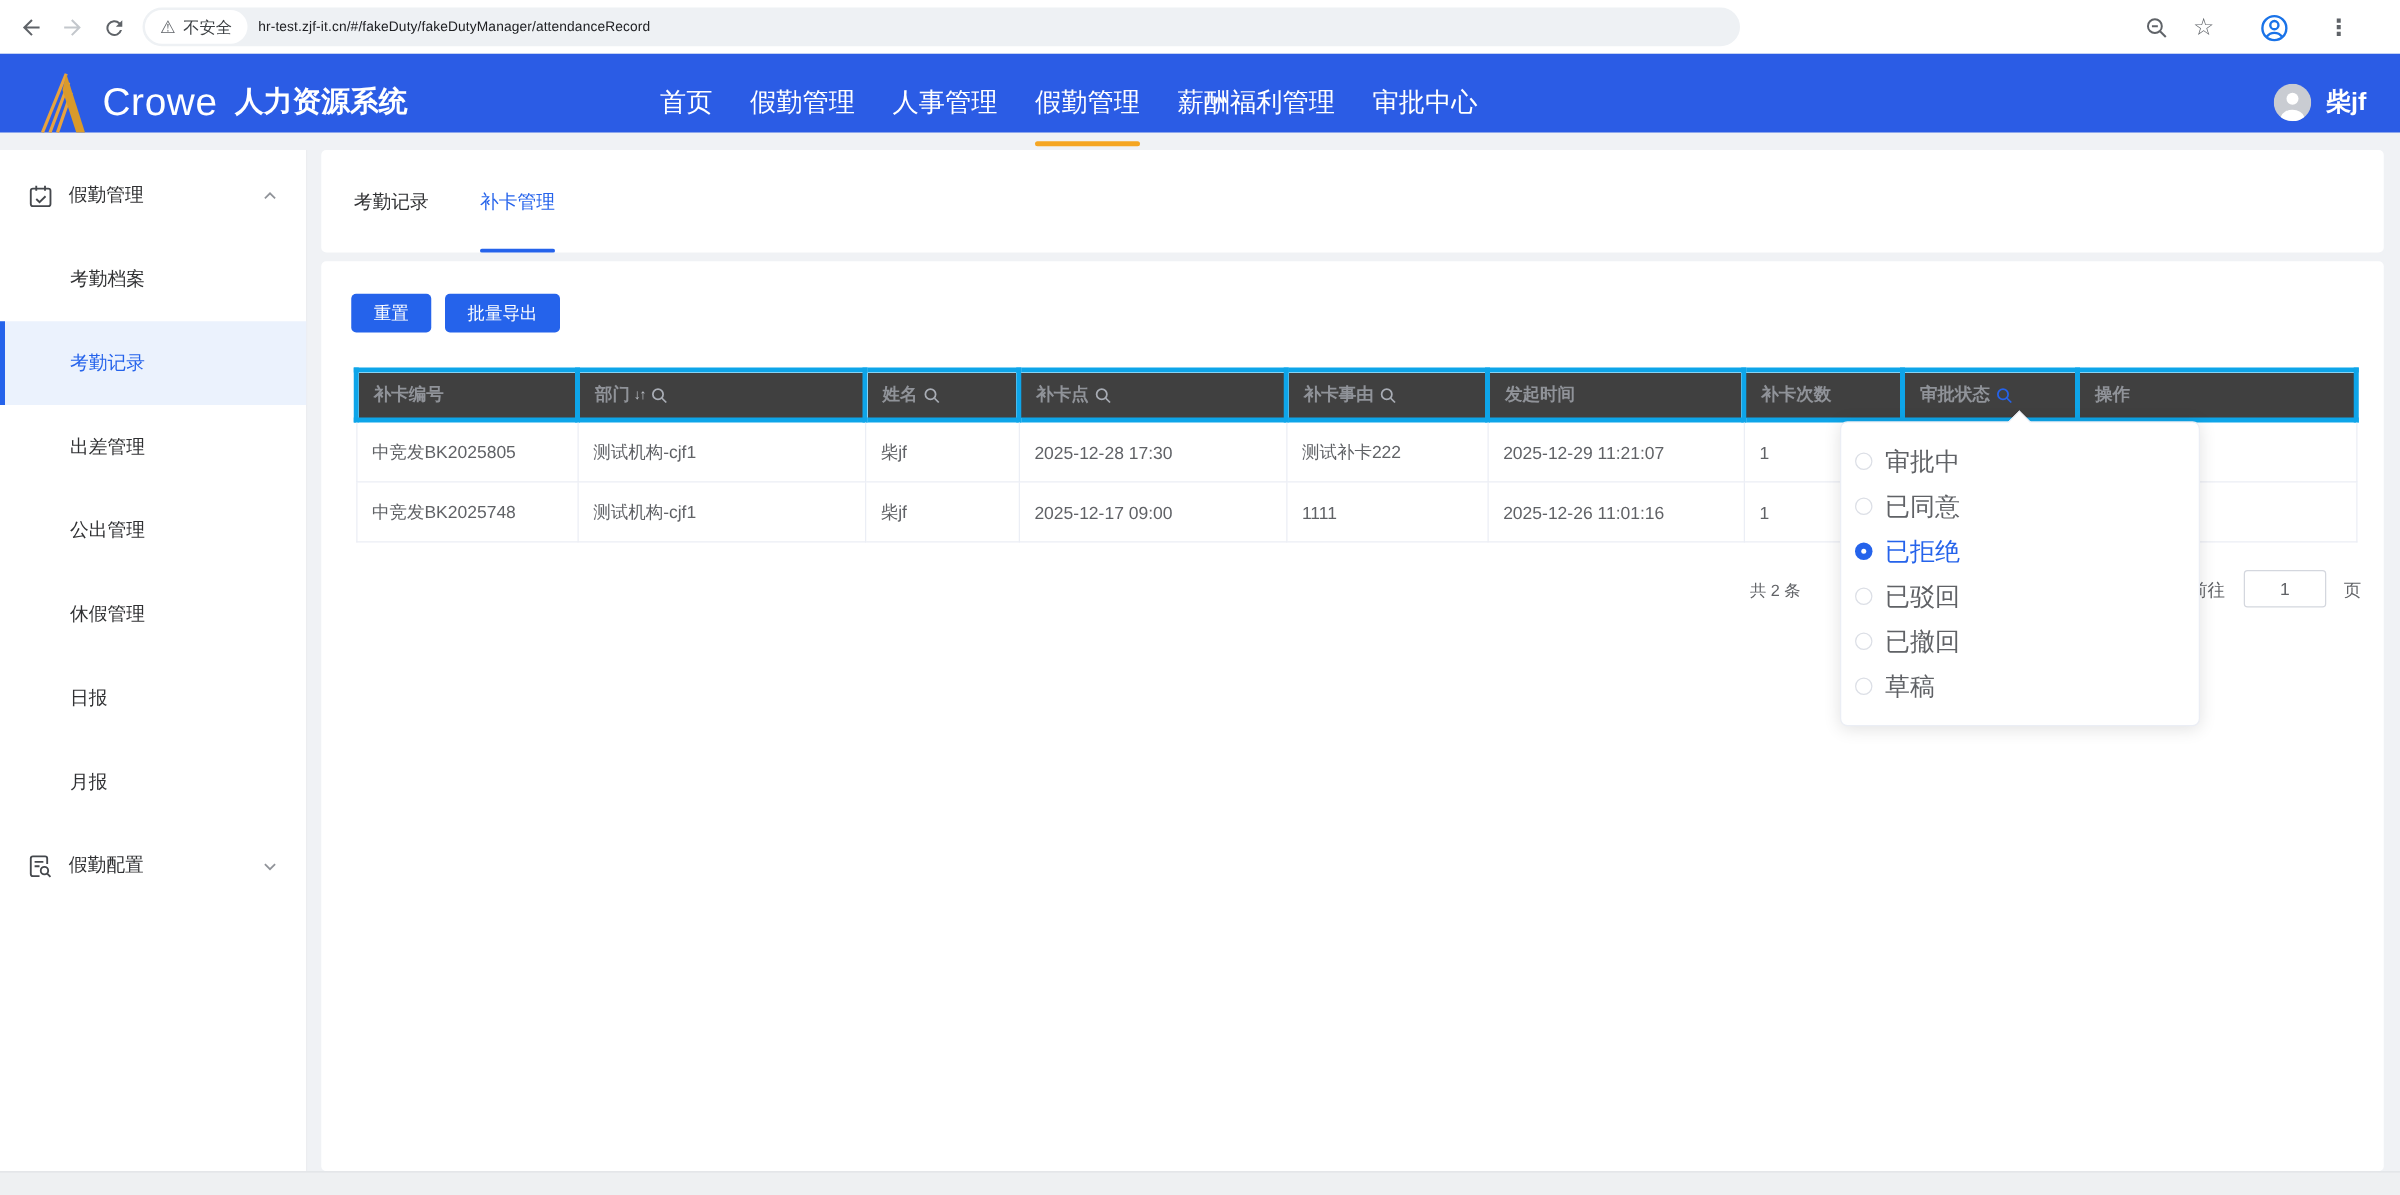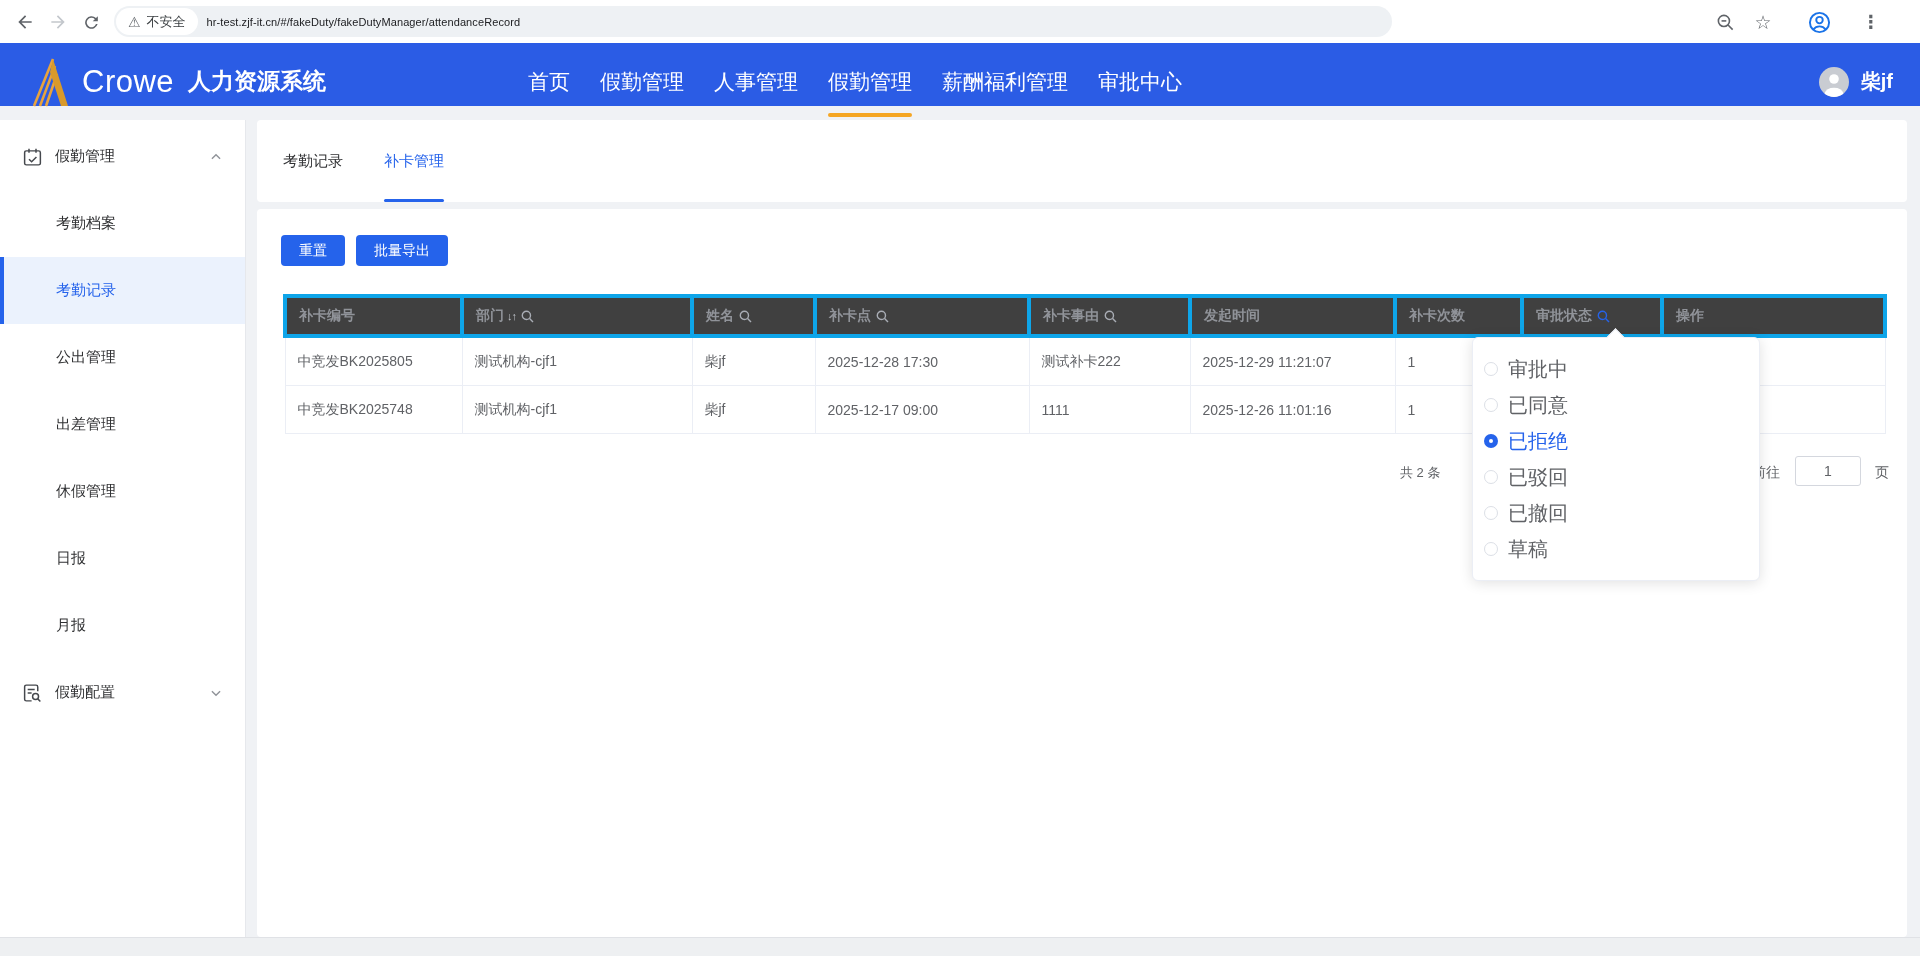--- a/index.html
+++ b/index.html
@@ -185,22 +185,22 @@
         </span>
         <span class="side-group-label">假勤管理</span>
         <span class="side-chevron" style="display: inline-flex;">
           <svg width="14" height="14" viewBox="0 0 24 24" fill="none" stroke="#909399" stroke-width="2.4">
             <path d="M5 15l7-7 7 7"></path>
           </svg>
         </span>
       </div>
       <div class="side-item">考勤档案</div>
       <div class="side-item active">考勤记录</div>
+      <div class="side-item">出差管理</div>
       <div class="side-item">公出管理</div>
-      <div class="side-item">出差管理</div>
       <div class="side-item">休假管理</div>
       <div class="side-item">日报</div>
       <div class="side-item">月报</div>
       <div class="side-group">
         <span class="grp-icon" style="display: inline-flex;">
           <svg width="21" height="21" viewBox="0 0 24 24" fill="none" stroke="#45484d" stroke-width="1.7">
             <path d="M18 10V5a2 2 0 0 0-2-2H5a2 2 0 0 0-2 2v14a2 2 0 0 0 2 2h6"></path>
             <line x1="6.5" y1="8" x2="14.5" y2="8"></line>
             <line x1="6.5" y1="12" x2="11" y2="12"></line>
             <circle cx="15.5" cy="16" r="3.4"></circle>

